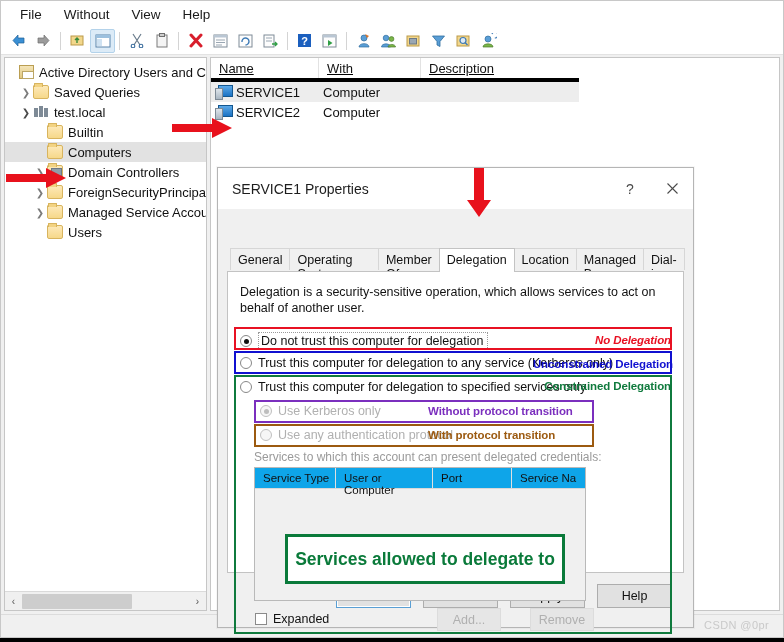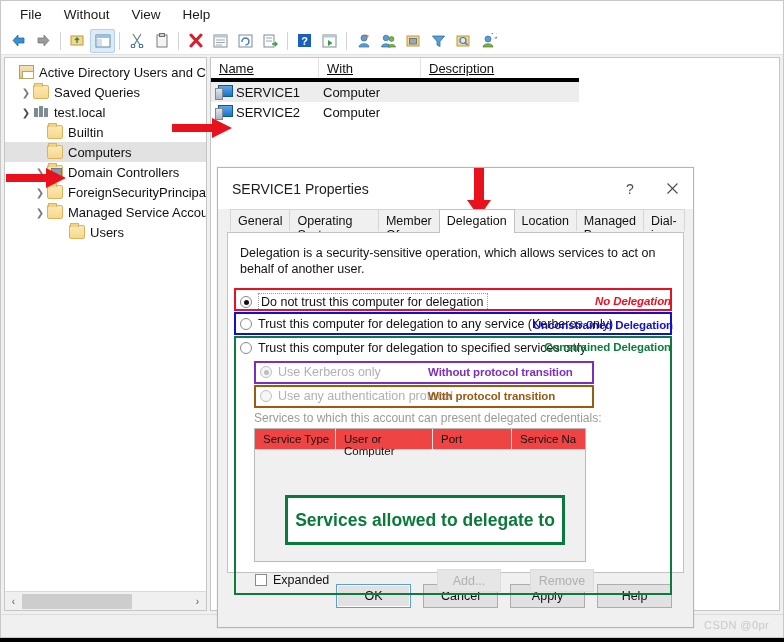--- a/index.html
+++ b/index.html
@@ -127,21 +127,21 @@
     content:""; position:absolute; left:0; top:3px; width:6px; height:10px;
     background:linear-gradient(#dfe6ec,#a9b6c2); border:1px solid #7d8a96;
   }
   .lp-td { font-size:13px; color:#111; }
 
   
   #props-dialog {
     position:absolute; left:217px; top:167px; width:477px; height:461px;
     background:#f0f0f0; border:1px solid #b5b5b5;
     box-shadow:0 0 0 1px rgba(0,0,0,.03);
-    display:flex; flex-direction:column;
+    display:flex; flex-direction:column;gap:39px;
   }
   .dlg-title { height:41px; background:#fff; display:flex; align-items:center; flex:0 0 auto; }
   .dlg-title-text { margin-left:14px; font-size:14px; color:#1d1d1d; }
   .dlg-title-btns { margin-left:auto; display:flex; }
   .dlg-tb { width:42px; height:41px; display:flex; align-items:center; justify-content:center;
             color:#4a4a4a; font-size:14px; }
   .dlg-body { flex:1 1 auto; display:flex; flex-direction:column; padding:0 9px 9px 9px; min-height:0; }
 
   .tabs { display:flex; align-items:flex-start; height:24px; padding-left:3px; }
   .tab {
@@ -173,21 +173,21 @@
   .ann { font-weight:bold; font-size:11.5px; letter-spacing:-0.1px; }
 
   
   .abox { position:absolute; pointer-events:none; }
 
   .svc-label { position:absolute; left:28px; top:141px; font-size:12px; color:#9a9a9a; }
   .svc-list {
     position:absolute; left:28px; top:157px; width:332px; height:134px;
     background:#f0f0f0; border:1px solid #b9b9b9;
   }
-  .svc-head { display:flex; height:21px; background:#ef4444; border-bottom:1px solid #d8d8d8; }
+  .svc-head { display:flex; height:21px; background:#0ea5e9; border-bottom:1px solid #d8d8d8; }
   .svc-th { font-size:11.5px; color:#111; padding:4px 0 0 8px; border-right:1px solid #e0e0e0; }
 
   .chk { width:12px; height:12px; border:1px solid #8a8a8a; background:#fff;
          display:inline-block; vertical-align:-2px; margin-right:6px; }
 
   .dbtn {
     font-size:12.5px; color:#b0b0b0; background:#e6e6e6; border:1px solid #dcdcdc;
     width:64px; height:23px; display:flex; align-items:center; justify-content:center;
   }
 
@@ -392,21 +392,21 @@
           <div class="ficon folder"></div>
           <div class="tree-label">ForeignSecurityPrincipals</div>
         </div>
 
         <div class="tree-row" style="padding-left:28px;">
           <div class="tw">❯</div>
           <div class="ficon folder"></div>
           <div class="tree-label">Managed Service Accoun</div>
         </div>
 
-        <div class="tree-row" style="padding-left:64px;">
+        <div class="tree-row" style="padding-left:42px;">
           <div class="ficon folder"></div>
           <div class="tree-label">Users</div>
         </div>
 
       </div>
 
       <div class="tree-scroll">
         <div class="ts-arrow">‹</div>
         <div class="ts-thumb" style="width:110px;"></div>
         <div class="ts-arrow" style="margin-left:auto;">›</div>

